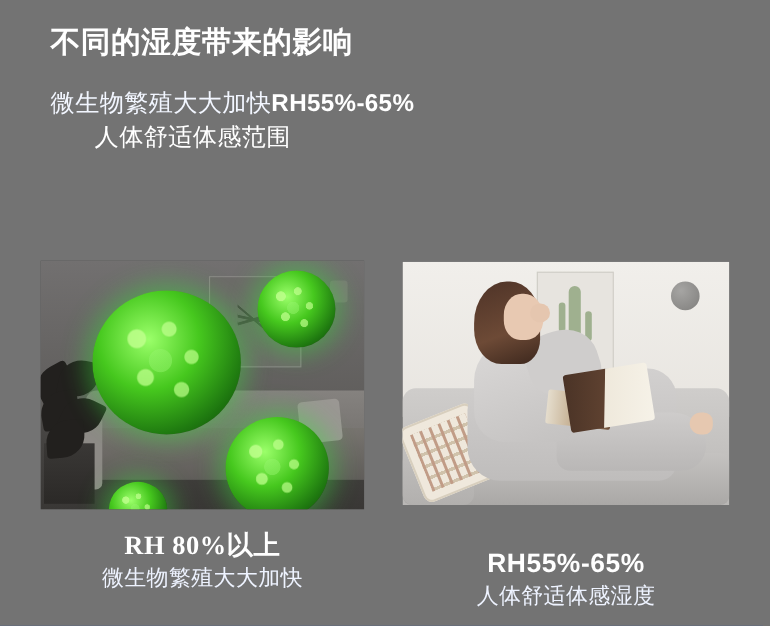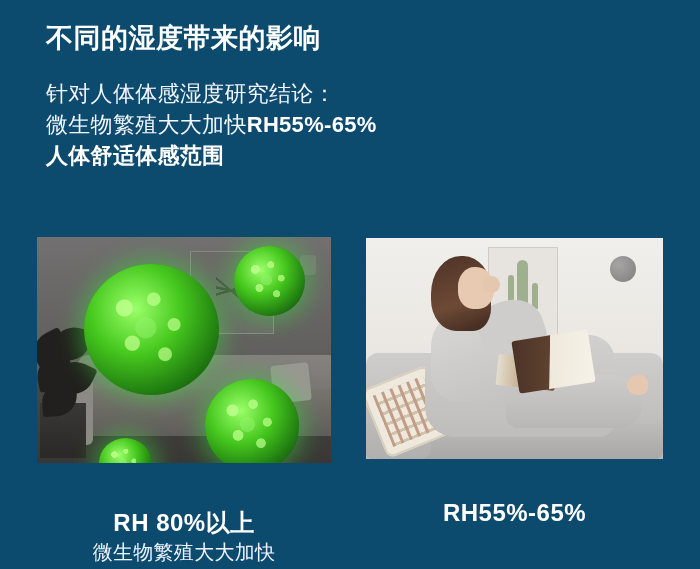--- a/index.html
+++ b/index.html
@@ -7,21 +7,21 @@
     padding: 0;
     background: #0f47c0;
   }
   body {
     font-family: "Liberation Sans", "DejaVu Sans", sans-serif;
   }
   #poster {
     position: relative;
     width: 700px;
     height: 569px;
-    background: #0c4a6e;
+    background: #737373;
     overflow: hidden;
   }
 
   
   .title {
     position: absolute;
     left: 46px;
     top: 20px;
     font-size: 27px;
     font-weight: bold;
@@ -35,21 +35,21 @@
     position: absolute;
     left: 46px;
     top: 78px;
     color: #f2f6ff;
     font-size: 22px;
     line-height: 31px;
     letter-spacing: 0.3px;
   }
   .copy .line { white-space: nowrap; }
   .copy .strong { font-weight: bold; color: #ffffff; }
-  .copy .line-bold { font-weight: bold; color: #ffffff; white-space: nowrap; }
+  .copy .line-bold { font-weight: normal; color: #ffffff; white-space: nowrap; margin-left: 40px; }
 
   
   .photo {
     position: absolute;
     overflow: hidden;
     background: #555;
   }
   #photo-left  { left: 37px;  top: 237px; width: 294px; height: 226px; }
   #photo-right { left: 366px; top: 238px; width: 297px; height: 221px; }
 
@@ -236,40 +236,39 @@
     background: linear-gradient(90deg, #e5ddcd 0%, #b99f7d 55%, #6b4b35 100%);
     border-radius: 2px; transform: rotate(6deg);
   }
   .foot-w {
     position: absolute; right: 5%; top: 62%; width: 7%; height: 9%;
     background: #e6c8b0; border-radius: 50% 40% 40% 50%;
   }
 
   
   .caption { position: absolute; text-align: center; color: #ffffff; }
-  #caption-left  { left: 37px;  top: 508px; width: 294px; }
+  #caption-left  { left: 37px;  top: 482px; width: 294px; font-family: Liberation Serif, serif; }
   #caption-right { left: 366px; top: 498px; width: 297px; }
   .cap-main {
     font-size: 24px; font-weight: bold; letter-spacing: 0.5px;
     line-height: 30px; white-space: nowrap;
   }
   .cap-sub {
     font-size: 20px; font-weight: normal; color: #eef3ff;
     line-height: 28px; letter-spacing: 0.3px; white-space: nowrap;
   }
 </style>
 </head>
 <body>
 
 <div id="poster">
 
   <div class="title">不同的湿度带来的影响</div>
 
   <div class="copy">
-    <div class="line">针对人体体感湿度研究结论：</div>
     <div class="line"><span>微生物繁殖大大加快</span><span class="strong">RH55%-65%</span></div>
     <div class="line-bold">人体舒适体感范围</div>
   </div>
 
   <div class="photo" id="photo-left">
     <div class="scene scene-dark">
       <div class="wall-dark"></div>
       <div class="floor-dark"></div>
       <div class="art-dark"></div>
       <div class="knob-dark"></div>
@@ -317,15 +316,16 @@
     </div>
   </div>
 
   <div class="caption" id="caption-left">
     <div class="cap-main">RH 80%以上</div>
     <div class="cap-sub">微生物繁殖大大加快</div>
   </div>
 
   <div class="caption" id="caption-right">
     <div class="cap-main">RH55%-65%</div>
+    <div class="cap-sub">人体舒适体感湿度</div>
   </div>
 
 </div>
 
 </body></html>

